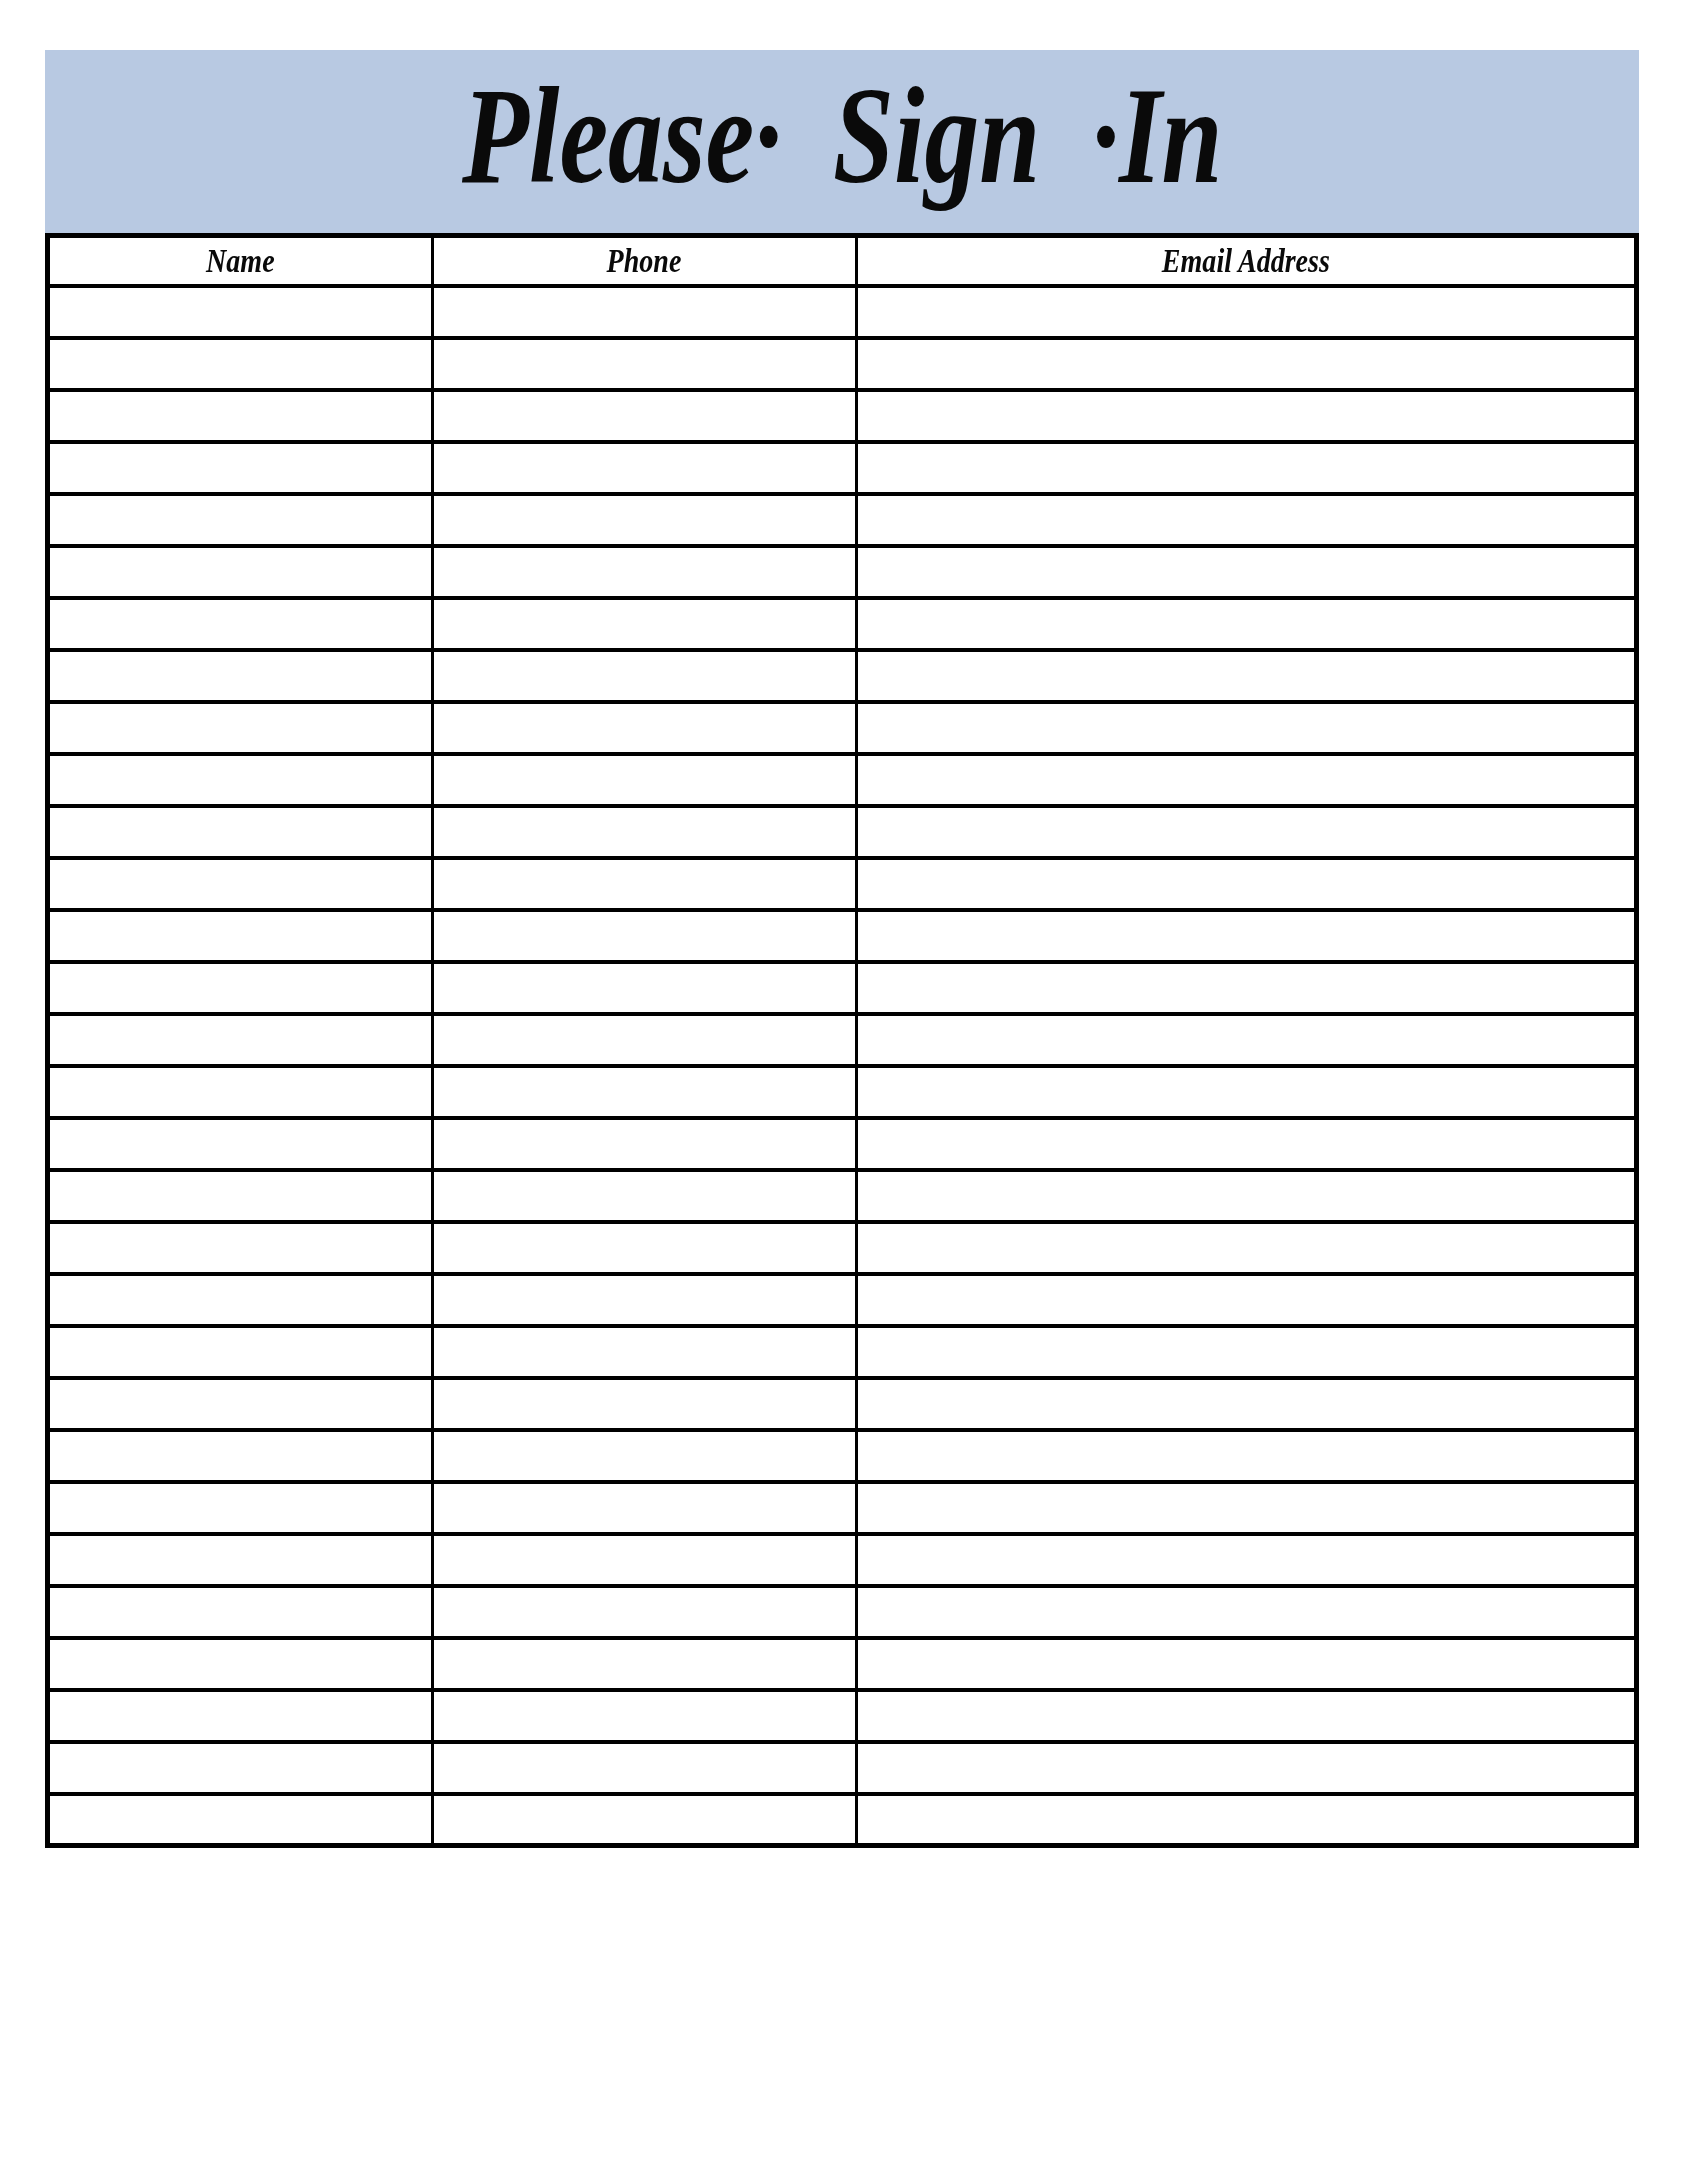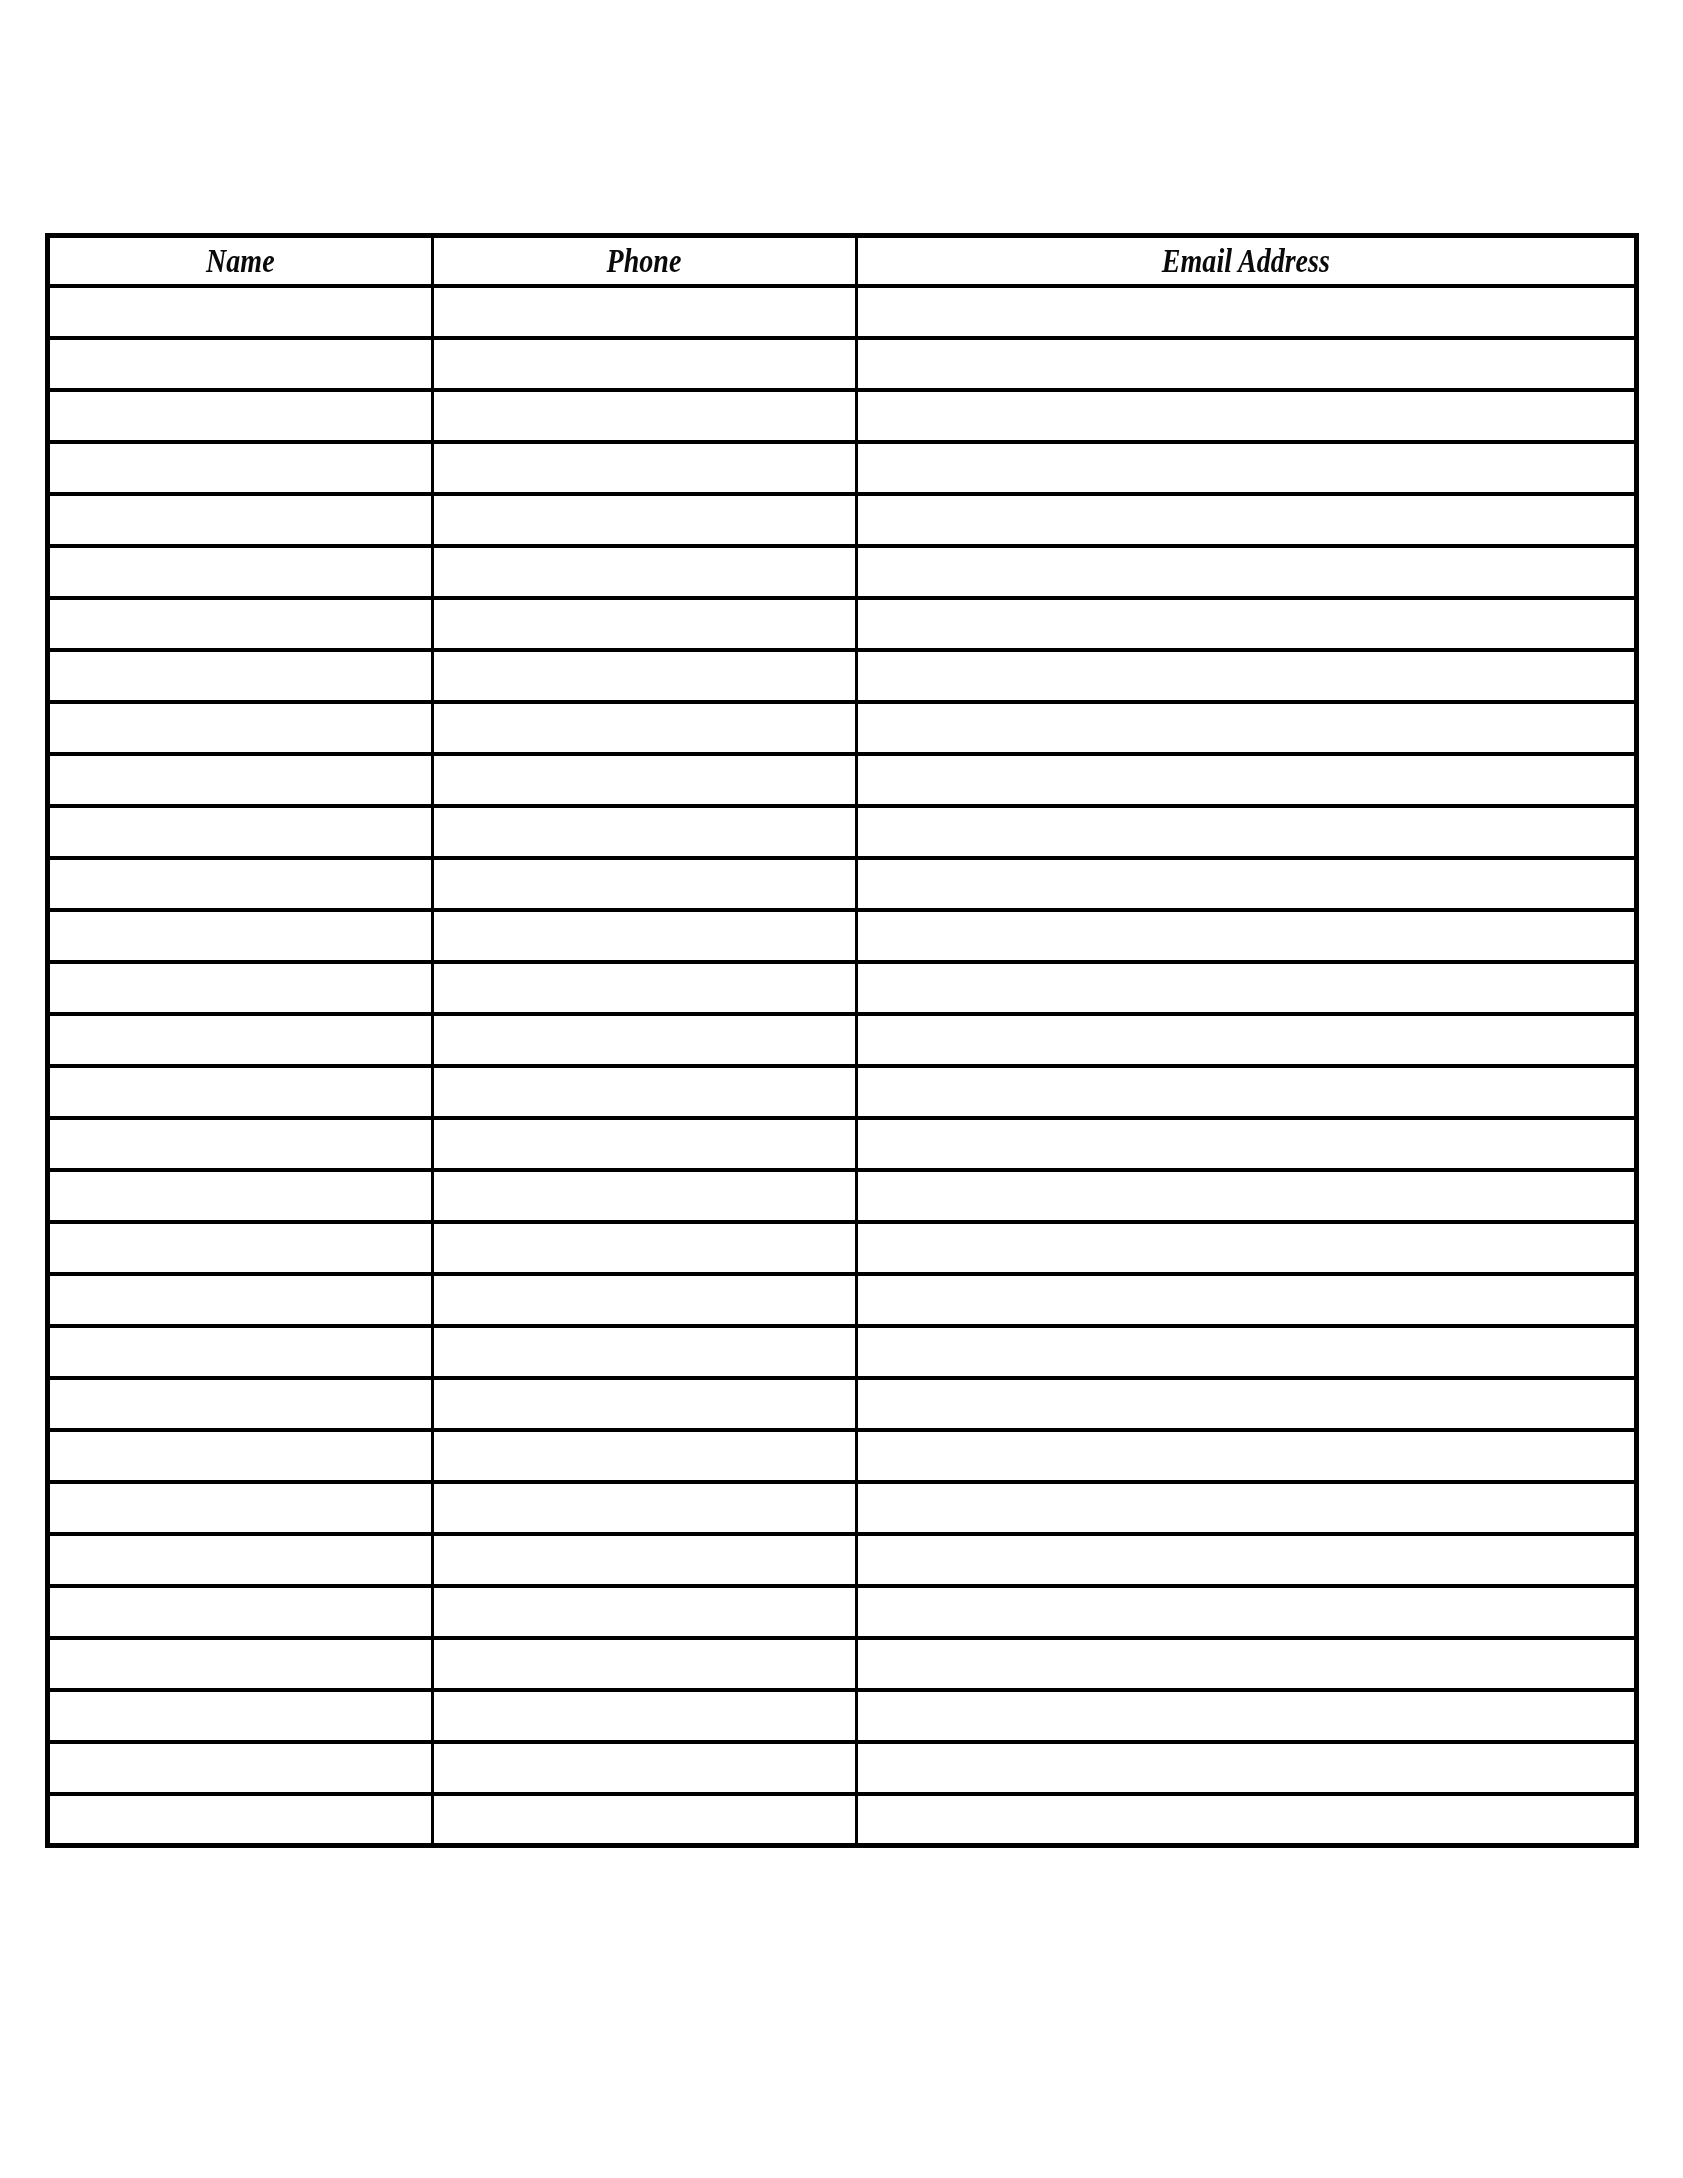--- a/index.html
+++ b/index.html
@@ -95,20 +95,23 @@
     transform: scaleX(0.82);
     transform-origin: 50% 50%;
     padding-bottom: 8px;
   }
 </style>
 </head>
 <body>
 
 <div class="page">
 
+  <div class="band header-band">
+    <h1 class="page-title">Please· Sign ·In</h1>
+  </div>
 
   <table class="signin">
     <colgroup>
       <col class="col-name">
       <col class="col-phone">
       <col class="col-email">
     </colgroup>
     <thead>
       <tr>
         <th>

